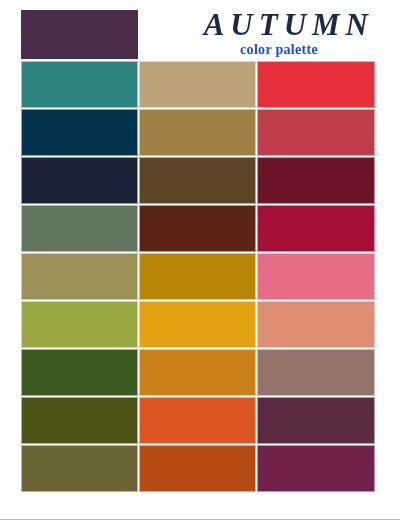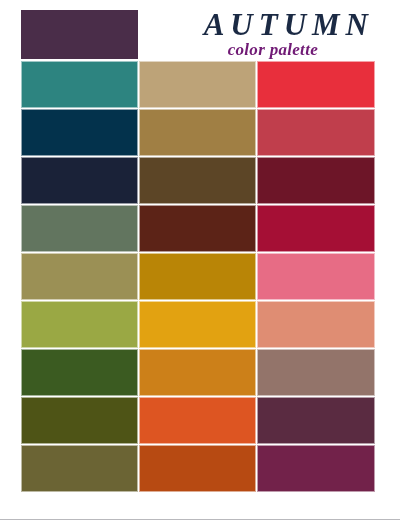--- a/index.html
+++ b/index.html
@@ -65,26 +65,25 @@
     font-size: 31px;
     line-height: 33px;
     letter-spacing: 6px;
     color: #1b2a44;
     white-space: nowrap;
     padding-right: 2px;
   }
 
   .title-sub {
     font-family: "Liberation Serif", serif;
-    font-style: italic;
     font-weight: 700;
-    font-size: 17px;
+    font-size: 14px;
     line-height: 18px;
     letter-spacing: 0.3px;
-    color: #701a75;
+    color: #1d4ed8;
     white-space: nowrap;
     padding-right: 58px;
   }
 
   
   .grid {
     position: absolute;
     left: 21px;
     top: 61px;
     width: 355px;

